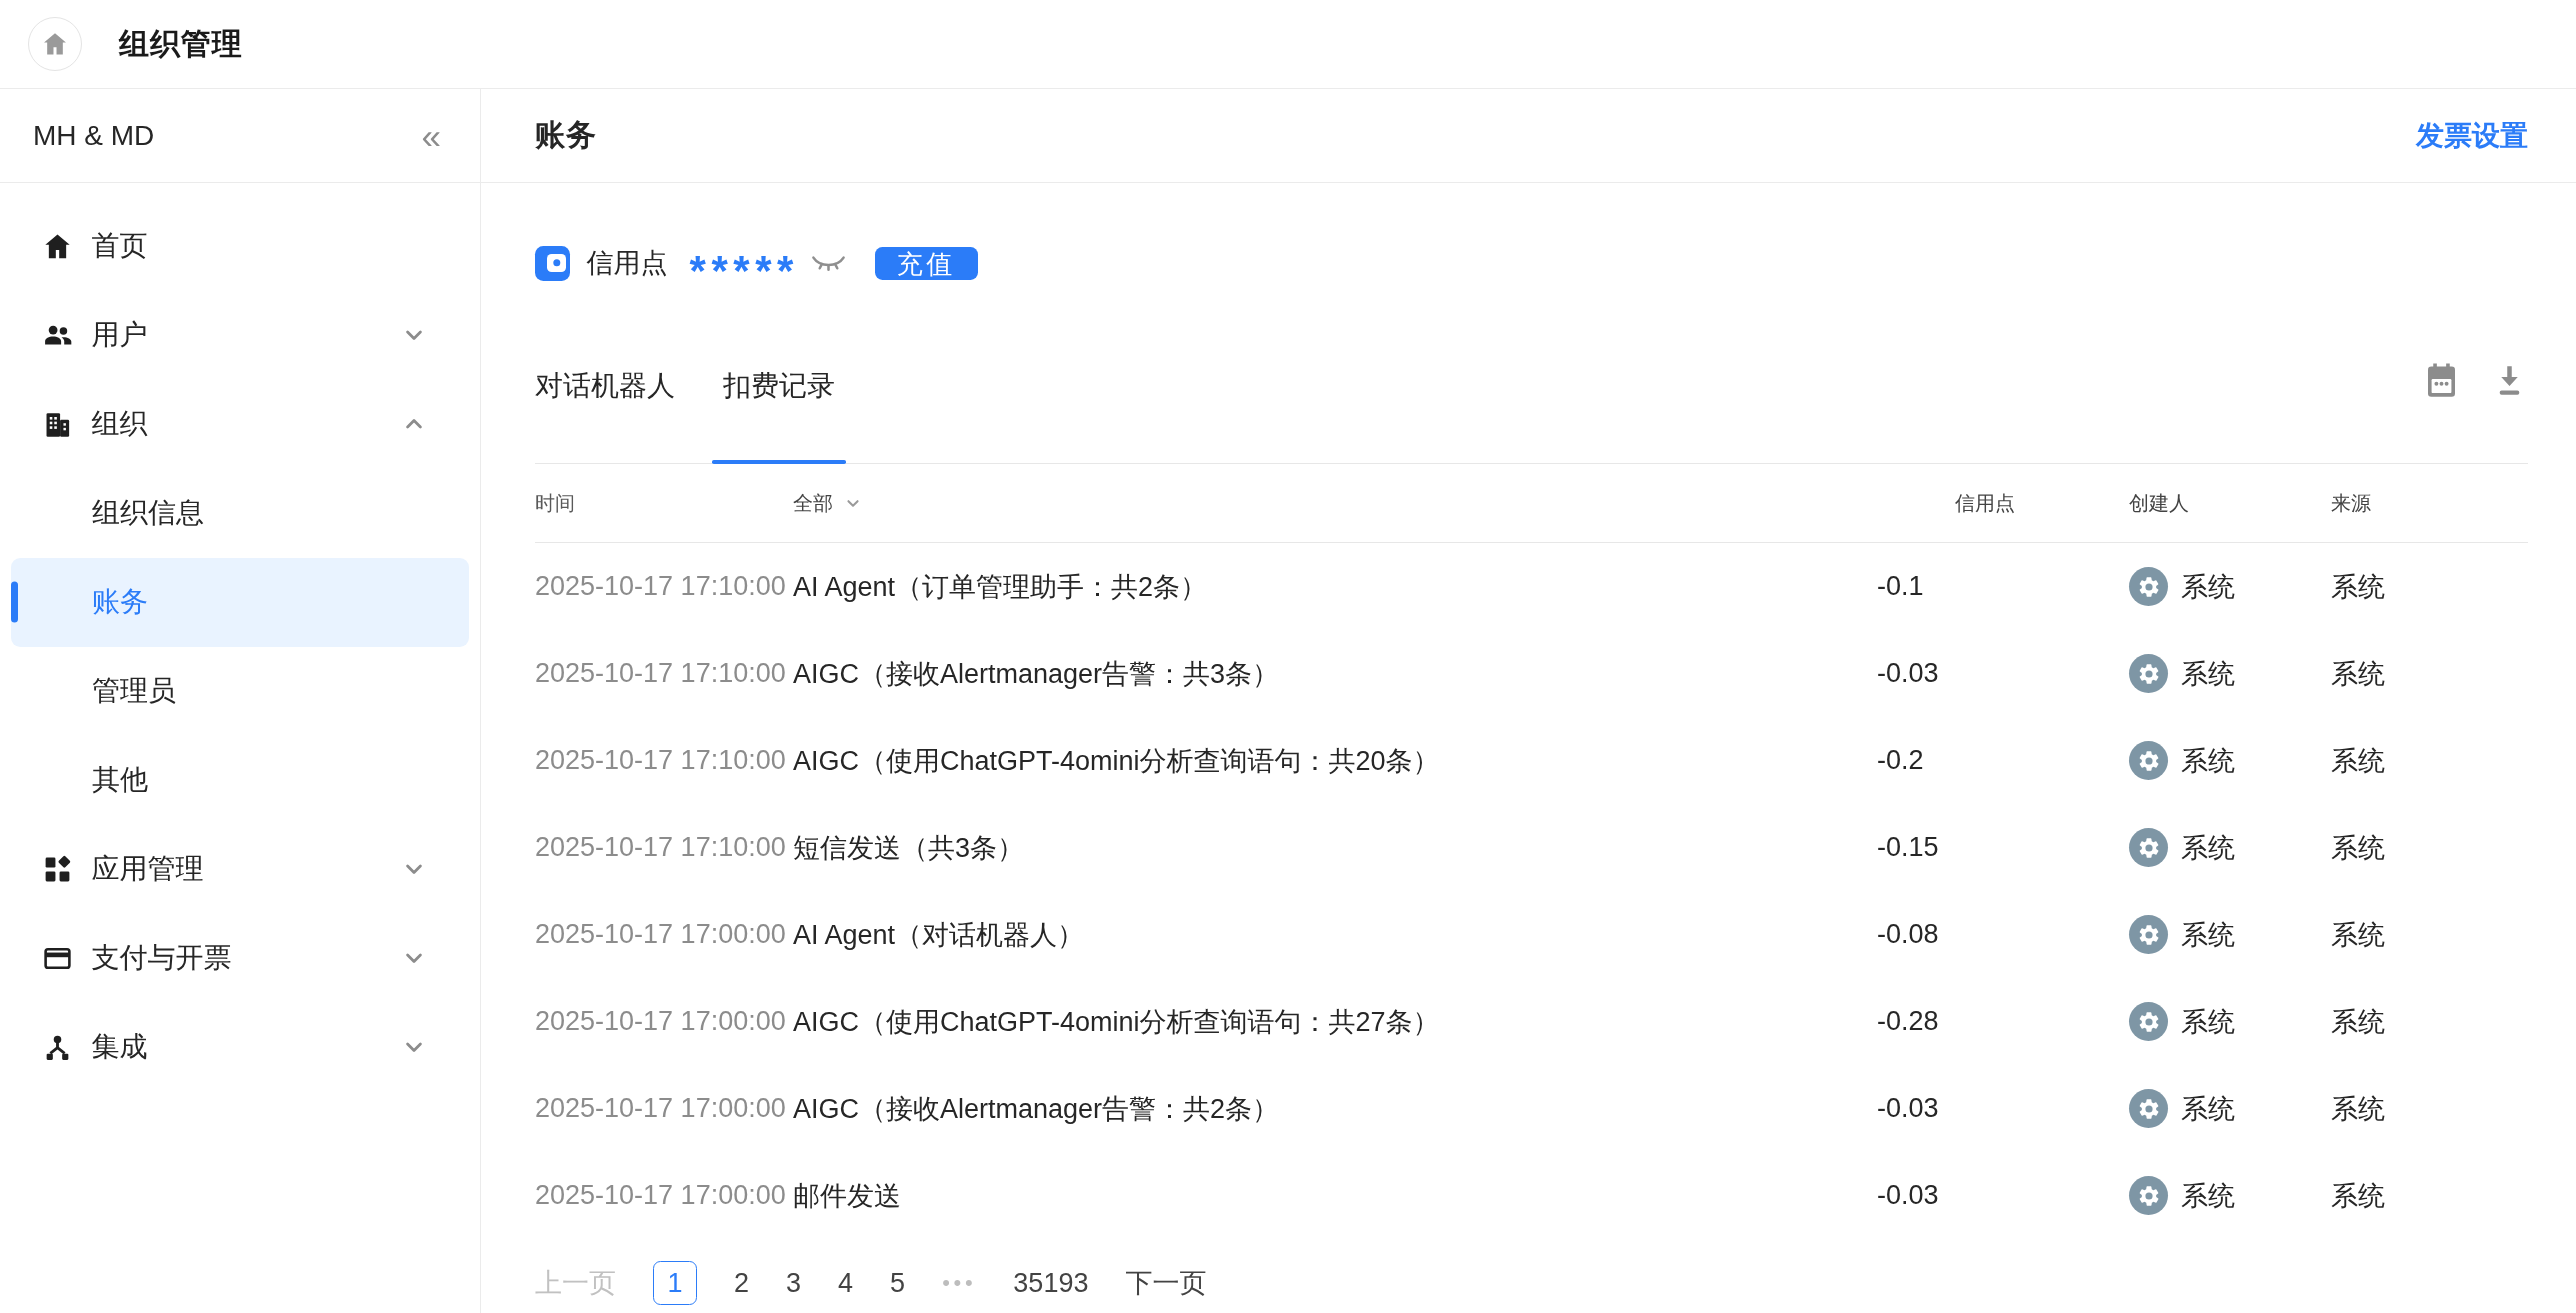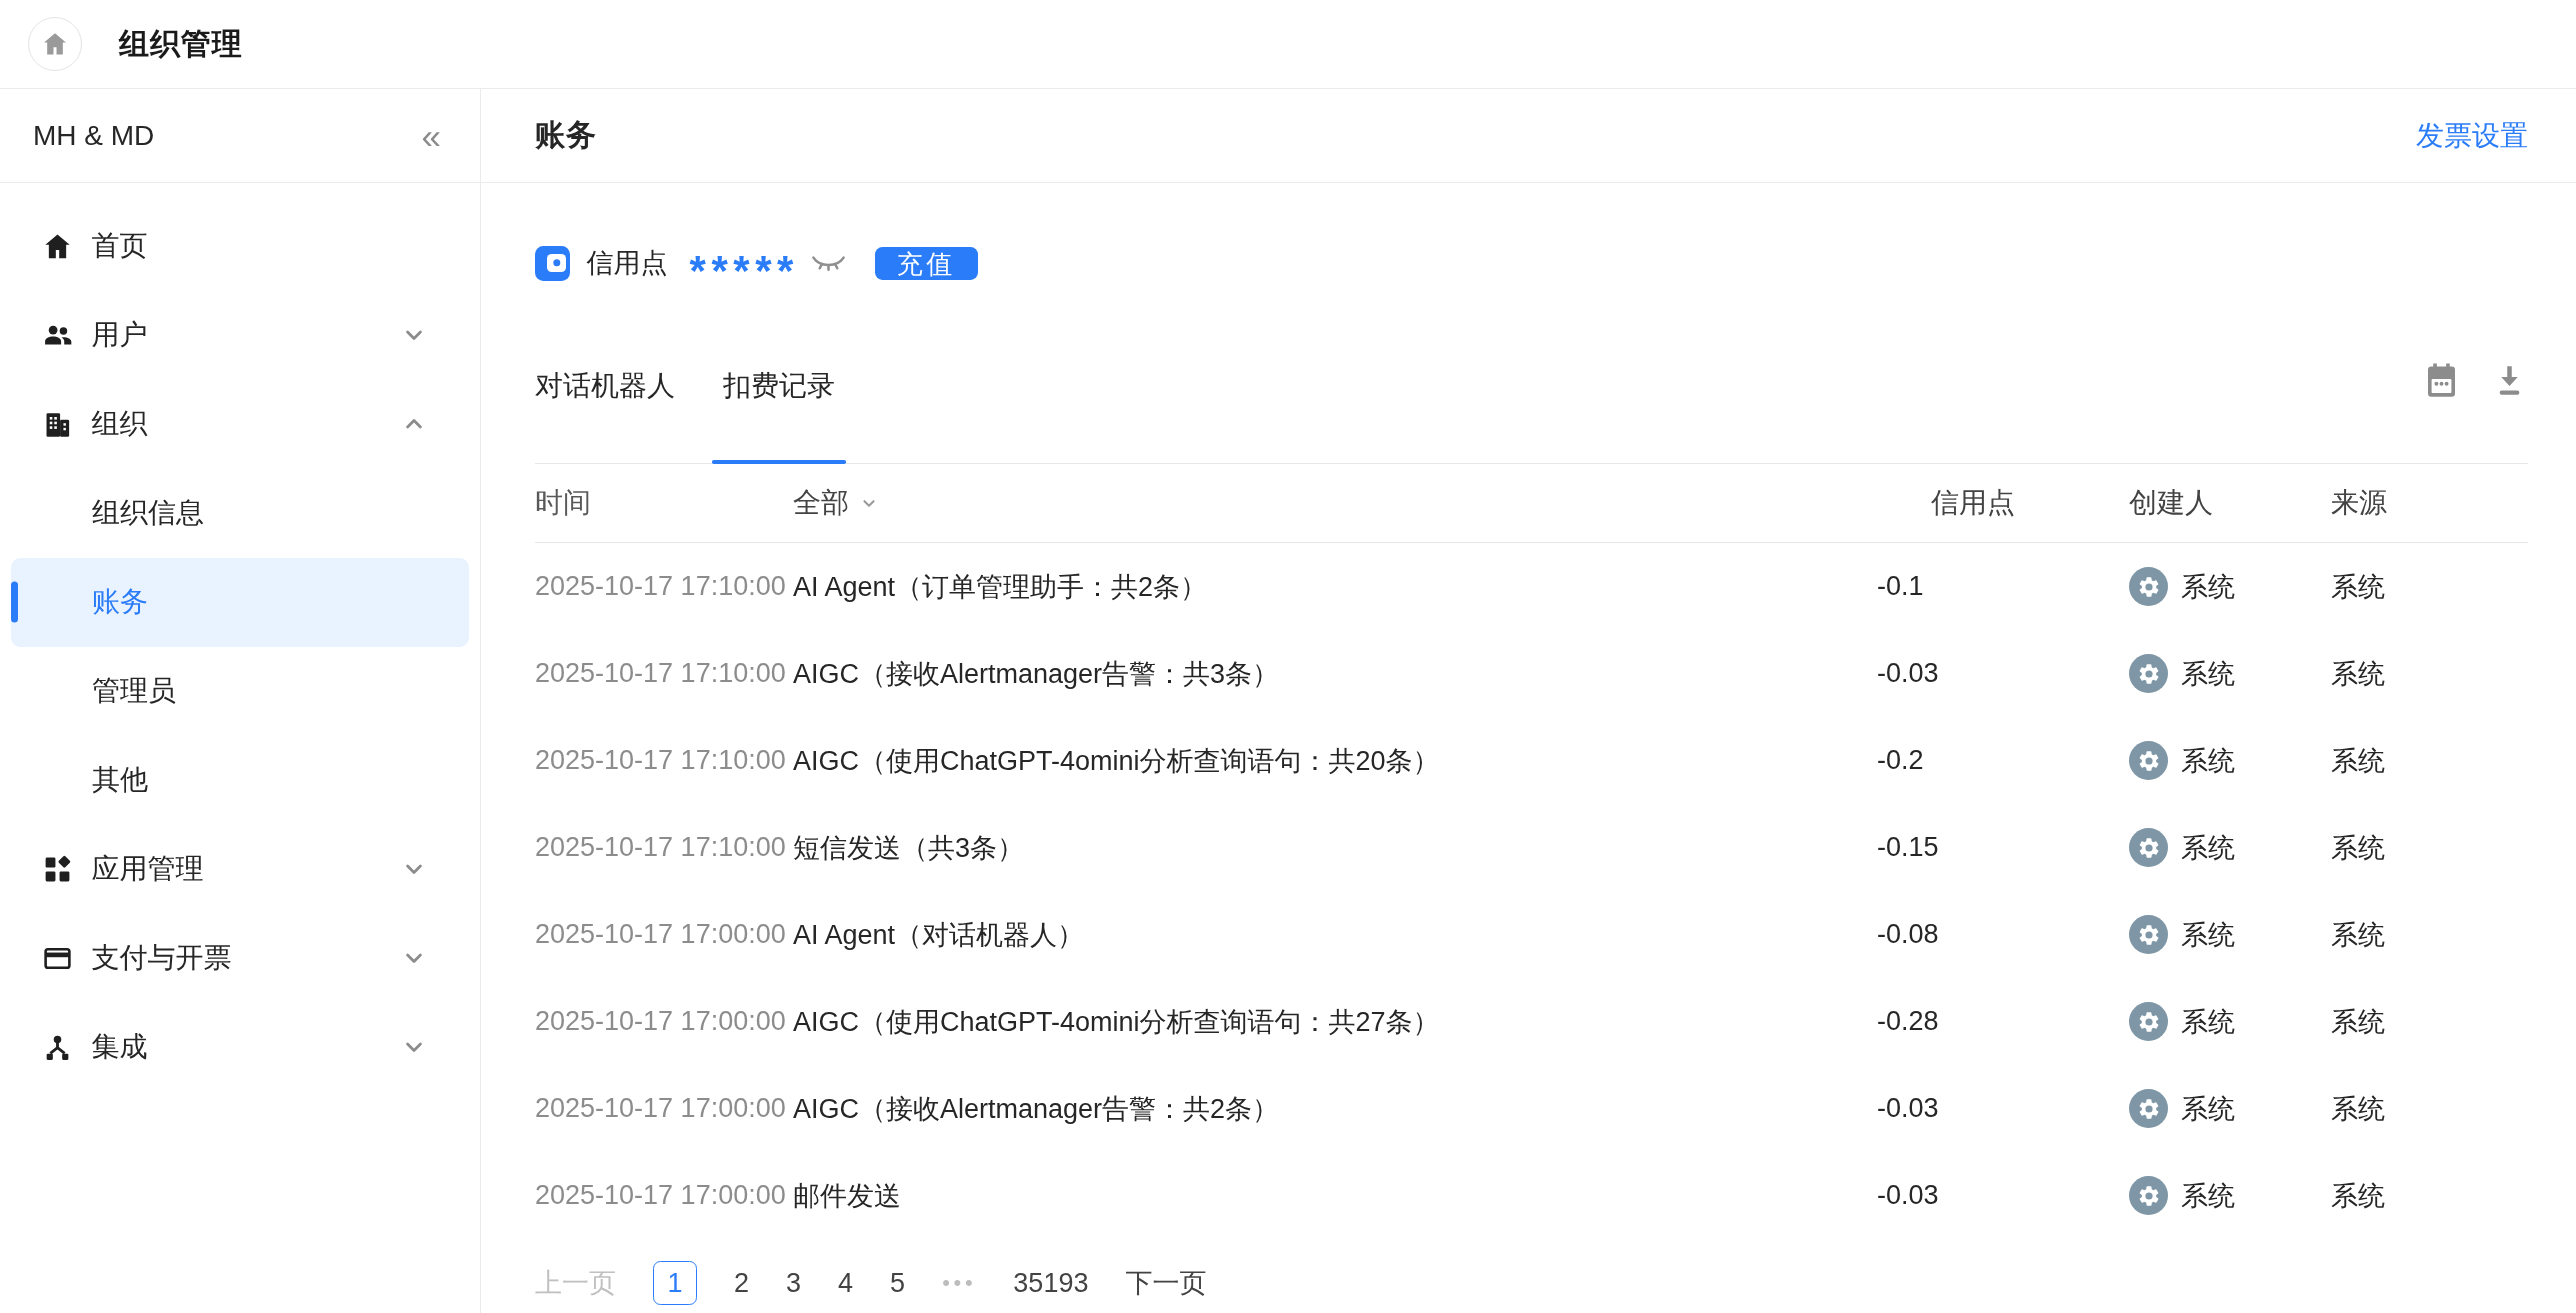--- a/index.html
+++ b/index.html
@@ -31,21 +31,21 @@
   .nav-label{font-size:28px;color:#262626}
   .nav-chevron{position:absolute;right:41px;display:flex;color:#8c8c8c}
   .nav-chevron svg{width:28px;height:28px}
   .nav-item.active{background:var(--active-bg)}
   .nav-item.active .nav-label{color:var(--accent);font-weight:500}
   .active-bar{position:absolute;left:0;top:50%;transform:translateY(-50%);width:6.5px;height:41px;border-radius:3.7px;background:var(--accent)}
   
   .main{flex:1;min-width:0;display:flex;flex-direction:column}
   .page-header{height:94px;border-bottom:0.9px solid #ebebeb;display:flex;align-items:center;justify-content:space-between;padding:0 48px 0 54px}
   .page-title{font-size:30px;font-weight:700;letter-spacing:0.9px}
-  .invoice-link{font-size:28px;font-weight:400;color:var(--accent);cursor:pointer;text-decoration:none}
+  .invoice-link{font-size:28px;font-weight:700;color:var(--accent);cursor:pointer;text-decoration:none}
   .content{padding:0 48px 0 54px}
   
   .credit-row{margin-top:57px;height:46px;display:flex;align-items:center}
   .wallet{position:relative;width:35px;height:35px;border-radius:8.3px;background:var(--accent);flex:none}
   .wallet-slot{position:absolute;left:12px;top:8.3px;width:19.4px;height:18.5px;border-radius:4.6px;background:#fff}
   .wallet-dot{position:absolute;left:50%;top:50%;transform:translate(-50%,-50%);width:7.4px;height:7.4px;border-radius:50%;background:var(--accent)}
   .credit-label{font-size:27px;font-weight:500;margin-left:16.6px}
   .credit-masked{font-size:42px;font-weight:700;color:var(--accent);letter-spacing:5.5px;margin-left:22px;position:relative;top:8.3px;line-height:18.5px}
   .eye{margin-left:11px;display:flex;color:#8f8f8f;cursor:pointer}
   .eye svg{width:37px;height:22px}
@@ -53,21 +53,21 @@
   
   .tabs-row{margin-top:44px;height:134px;display:flex;justify-content:space-between;border-bottom:0.9px solid #e7e7e7}
   .tabs{display:flex;gap:48px;padding-top:37px}
   .tab{position:relative;height:97px;font-size:28px;font-weight:500;color:#262626;cursor:pointer}
   .tab.active::after{content:"";position:absolute;left:-11px;right:-11px;bottom:0;height:3.7px;border-radius:1.8px;background:var(--accent)}
   .tab-actions{display:flex;gap:31px;padding-top:31px;color:#8c8c8c}
   .icon-btn{cursor:pointer;display:flex}
   .icon-btn svg{width:37px;height:39px}
   
   .grid{display:grid;grid-template-columns:258px 1fr 138px 316px 197px;align-items:center}
-  .thead{height:79px;border-bottom:0.9px solid #e7e7e7;font-size:28px;color:#595959}
+  .thead{height:79px;border-bottom:0.9px solid #e7e7e7;font-size:20px;color:#595959}
   .th-filter{display:flex;align-items:center;gap:9.2px;color:#434343;cursor:pointer}
   .th-filter .chev{display:flex;color:#9a9a9a}
   .th-filter .chev svg{width:22px;height:22px}
   .th-credit{text-align:right;color:#434343}
   .th-creator{padding-left:114px;color:#434343}
   .th-source{color:#434343}
   .row{height:87px;font-size:27px}
   .cell-time{color:#8c8c8c}
   .cell-desc{color:#262626;white-space:nowrap;overflow:hidden}
   .cell-credit{text-align:left;color:#262626}

